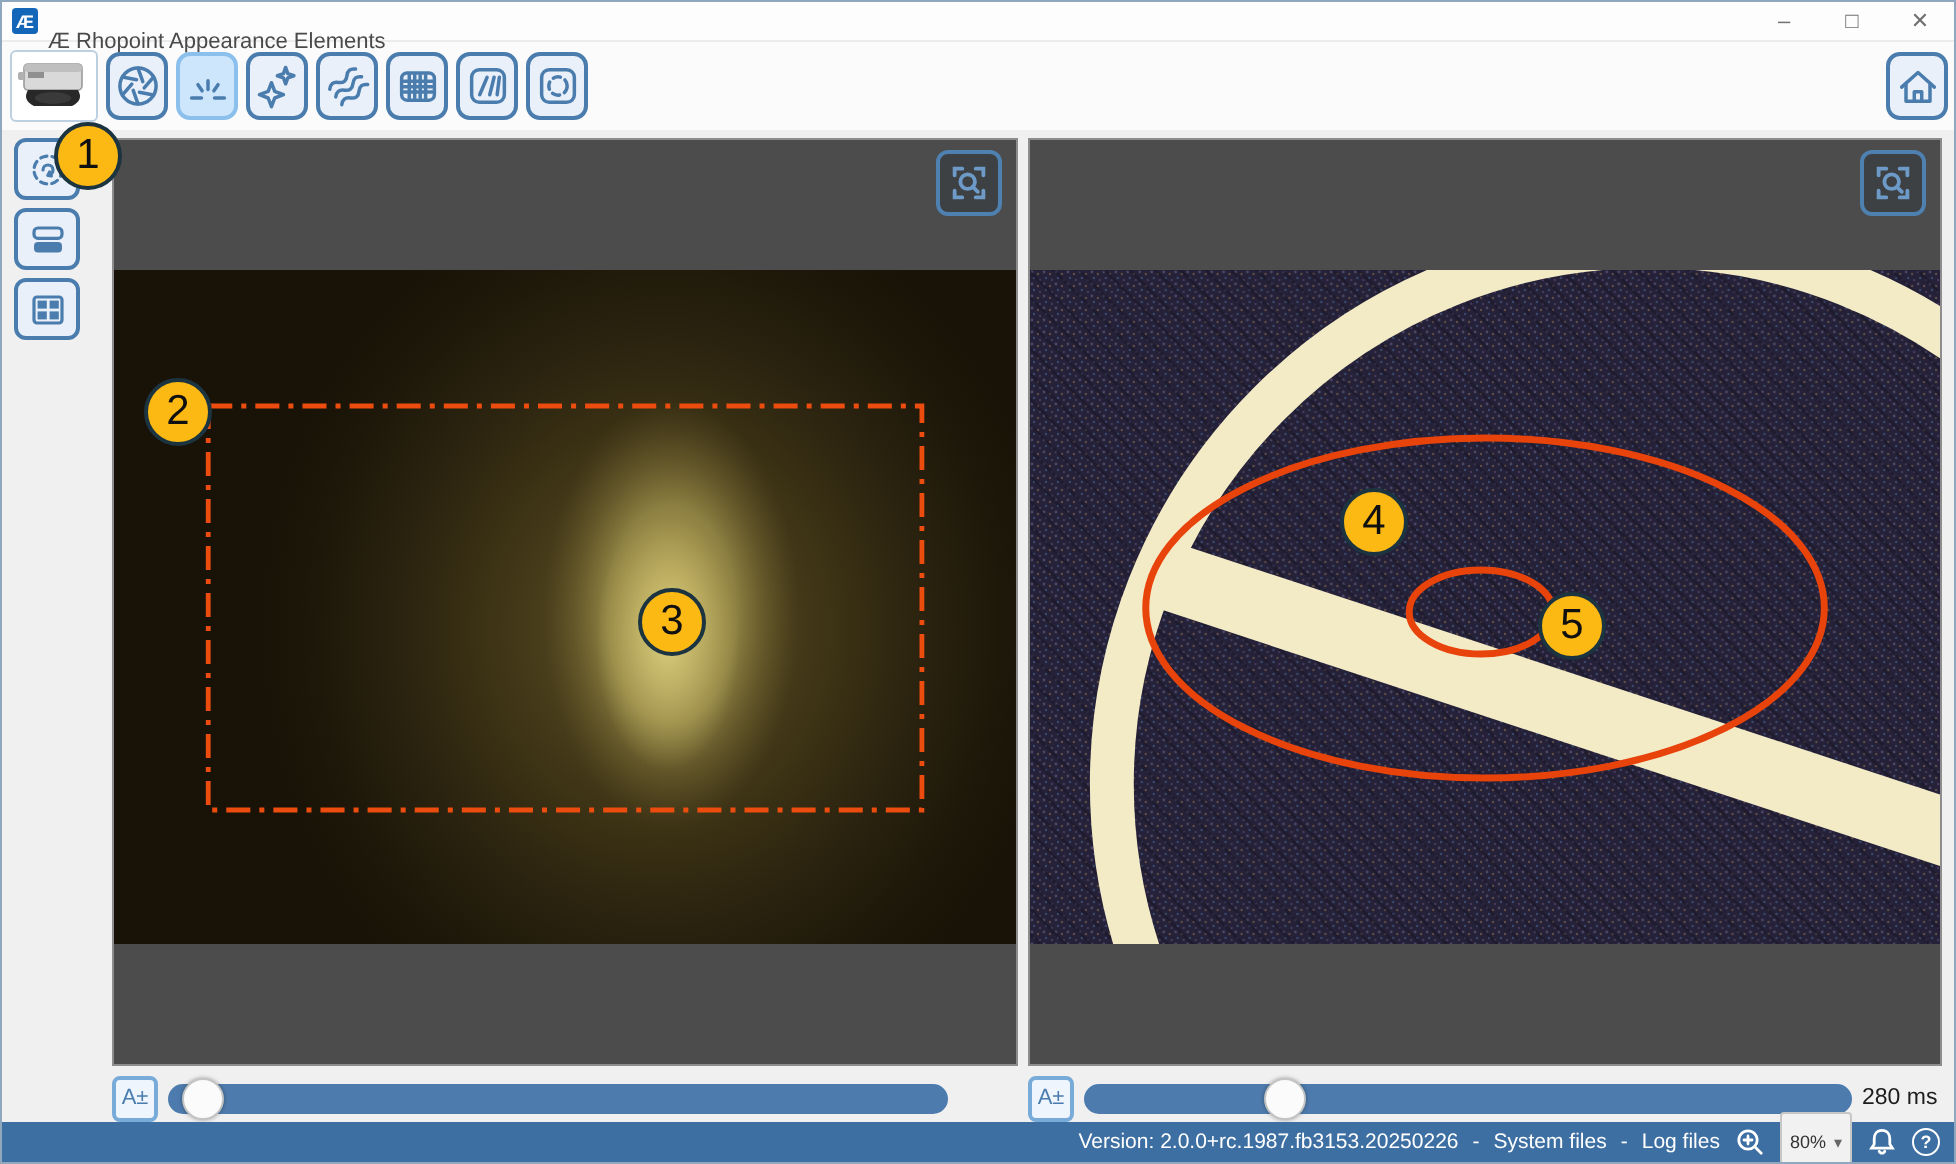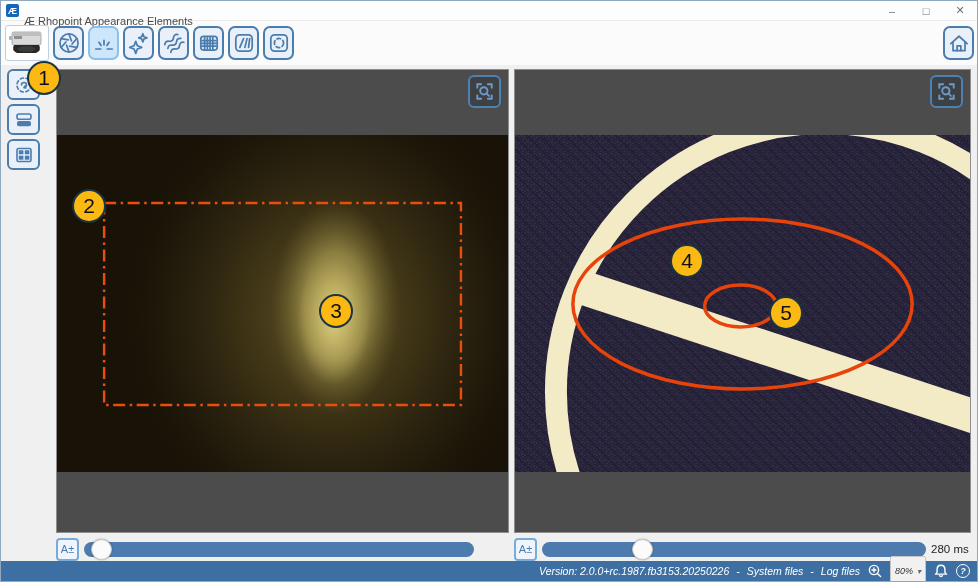--- a/index.html
+++ b/index.html
@@ -59,21 +59,21 @@
   .thumb { position:absolute; top:-3px; width:21px; height:21px; border-radius:50%;
            background:#fbfbfb; border:1px solid #c4c4c4; box-shadow:0 0 2px rgba(0,0,0,.35); }
   .slider-row.left  .thumb { left:7px; }
   .slider-row.right .thumb { left:calc(26% - 10px); }
   .ms-label { font-size:11.5px; color:#1d1d1d; white-space:nowrap; min-width:40px; }
   .slider-row.left .ms-label { min-width:30px;margin-top:42px; }
 
   
   .statusbar { position:absolute; left:0; right:0; bottom:0; height:20px; background:#3d6fa2;
                color:#fff; display:flex; align-items:center; justify-content:flex-end;
-               gap:7px; padding-right:7px; font-size:10.5px;font-style:italic; }
+               gap:7px; padding-right:7px; font-size:10.5px; }
   .statusbar svg { stroke:#fff; fill:none; stroke-width:1.4; stroke-linecap:round; }
   .status-link { color:#fff; }
   .zoom-select { background:#f1f1f1; color:#333; height:30px; border-radius:2px;
                  font-size:9px; display:flex; align-items:center; gap:4px; padding:0 4px;
                  border:1px solid #c7c7c7; }
   .zoom-caret { font-size:8px; color:#666; }
   .help-btn { width:14px; height:14px; border:1.4px solid #fff; border-radius:50%;
               display:flex; align-items:center; justify-content:center; font-size:9px;
               font-weight:bold; color:#fff; }
 

